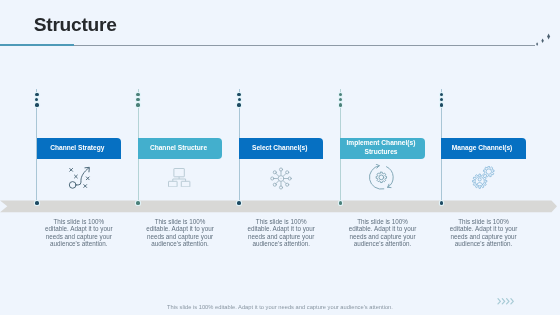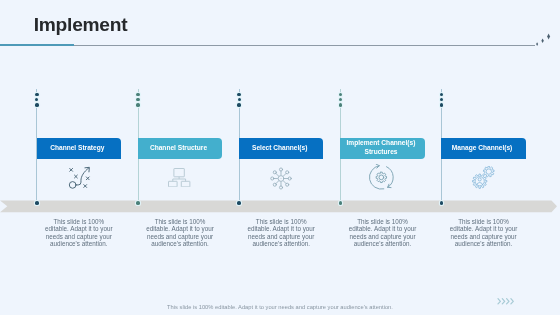--- a/index.html
+++ b/index.html
@@ -29,21 +29,21 @@
   
   .footer{position:absolute;left:0;top:303.6px;width:560px;text-align:center;
           font-size:5.75px;color:#8a97a3;}
   .chev{position:absolute;left:497.2px;top:297.2px;}
 </style>
 </head>
 <body>
 
 <div class="slide">
 
-  <div class="title">Implement</div>
+  <div class="title">Structure</div>
   <div class="rule-grey"></div>
   <div class="rule-blue"></div>
 
   <svg class="hdr-arrows" width="24" height="20" viewBox="0 0 24 20">
     <g fill="#4c6070">
       <path d="M6.1 15.3 l1.0 1.8 l-1.0 1.8 l-1.0 -1.8 z"></path>
       <path d="M11.6 11.5 l1.25 2.2 l-1.25 2.2 l-1.25 -2.2 z"></path>
       <path d="M17.6 6.6 l1.45 2.9 l-1.45 2.9 l-1.45 -2.9 z"></path>
     </g>
   </svg>

